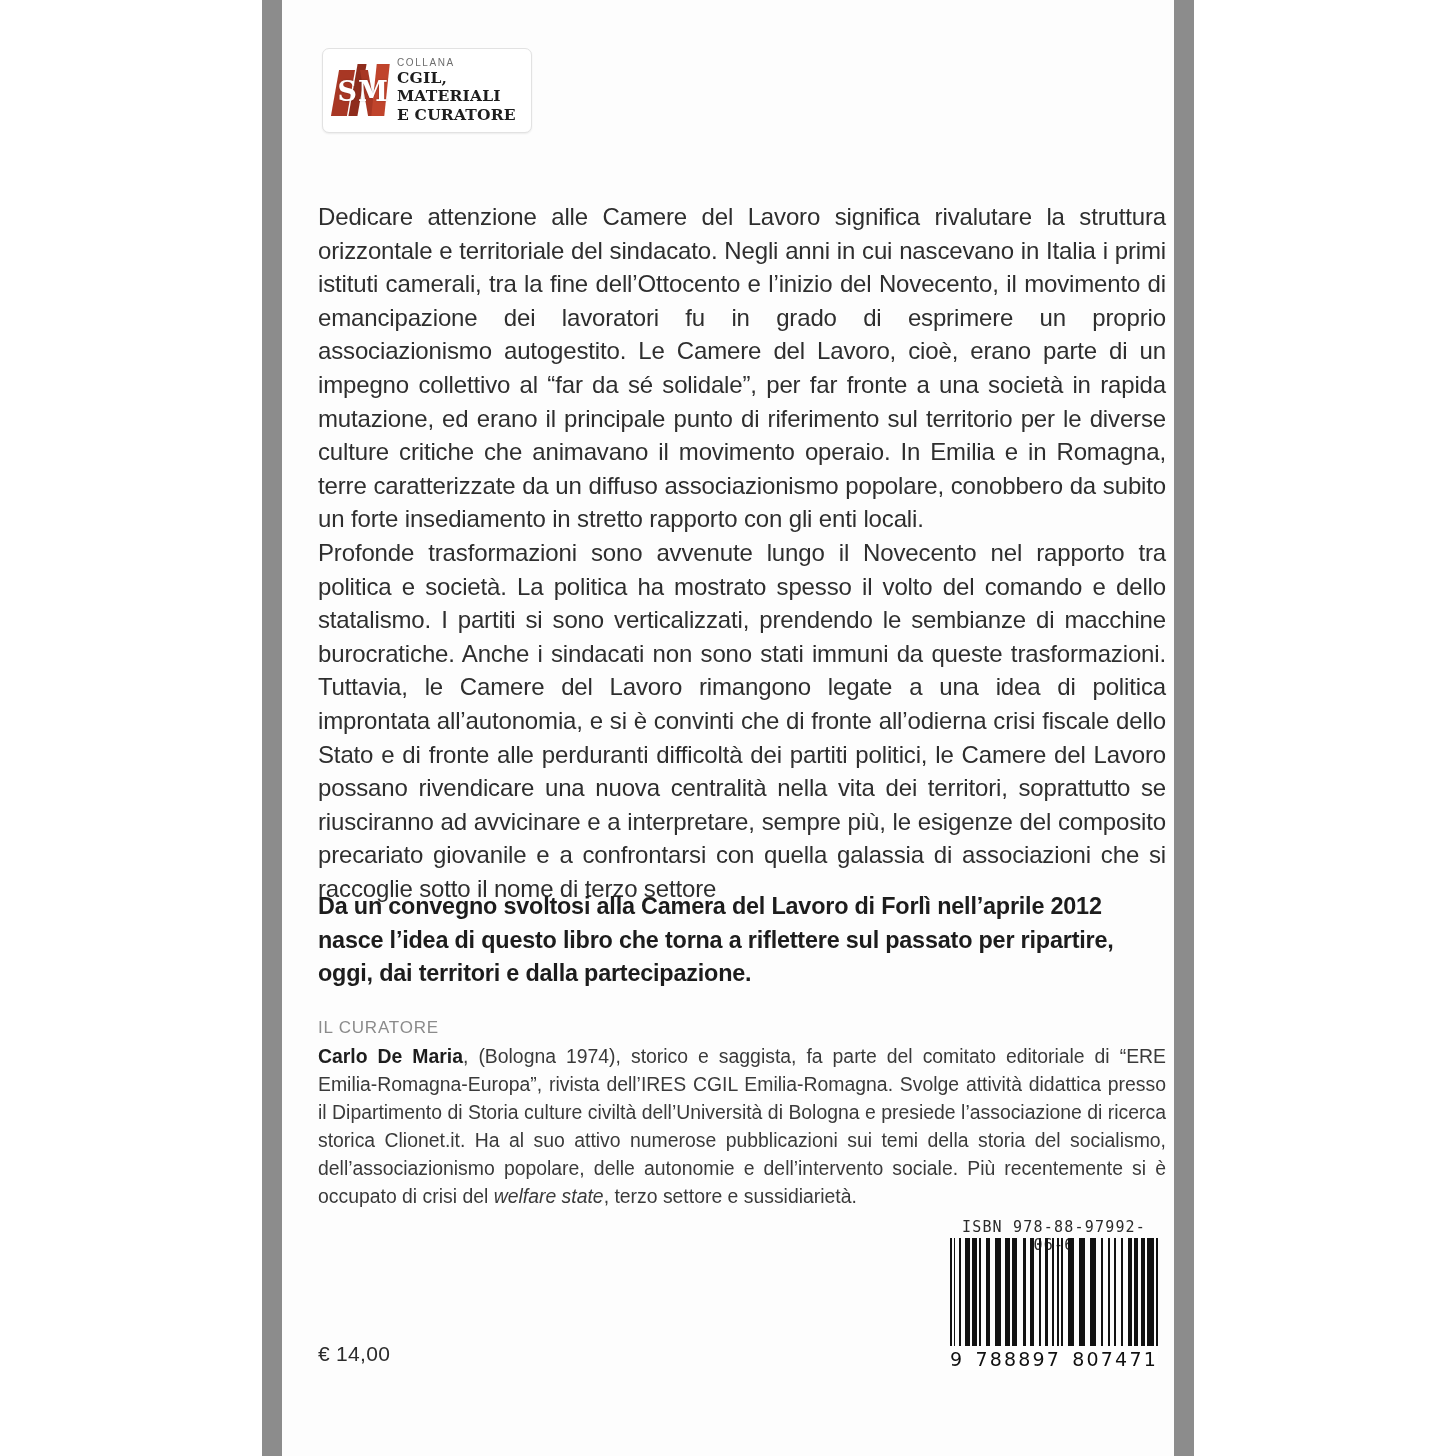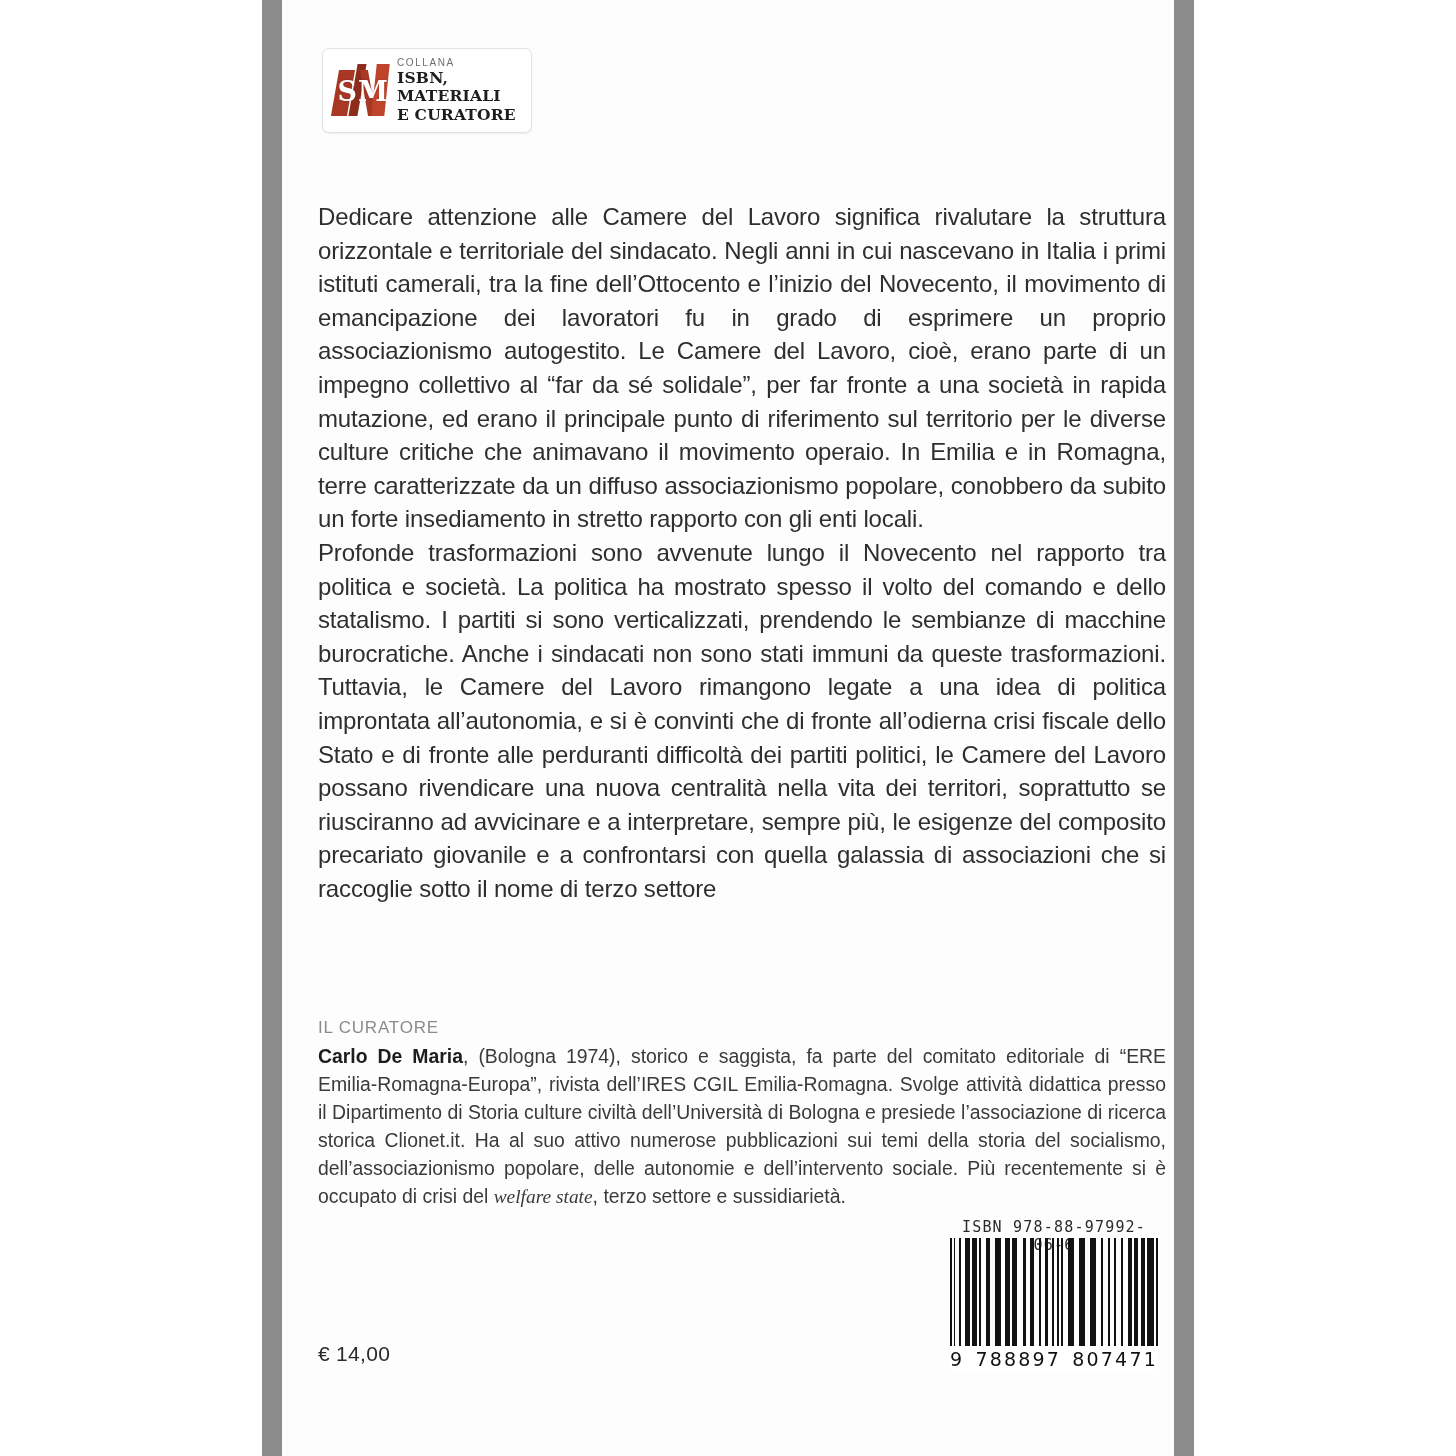--- a/index.html
+++ b/index.html
@@ -180,21 +180,21 @@
     left: 18px;
     top: 1042px;
     width: 848px;
     font-family: "Liberation Sans", sans-serif;
     font-size: 19.4px;
     line-height: 28px;
     color: #3a3a3a;
     text-align: justify;
   }
   .curator-body b { color: #1d1d1d; }
-  .curator-body i { font-style: italic; font-family: Liberation Serif, serif; }
+  .curator-body i { font-style: italic; }
 
   
   .isbn-text {
     position: absolute;
     left: 650px;
     top: 1218px;
     width: 208px;
     text-align: center;
     font-family: "DejaVu Sans Mono", monospace;
     font-size: 15px;
@@ -262,31 +262,32 @@
       <div class="series-badge">
         <div class="sm-mark">
           <span class="bar b1"></span>
           <span class="bar b2"></span>
           <span class="bar b3"></span>
           <span class="bar b4"></span>
           <span class="letter">SM</span>
         </div>
         <div class="badge-text">
           <div class="badge-collana">COLLANA</div>
-          <div class="badge-line">ISBN,</div>
+          <div class="badge-line">CGIL,</div>
           <div class="badge-line">MATERIALI</div>
           <div class="badge-line">E CURATORE</div>
         </div>
       </div>
 
       <div class="blurb">
         <p>Dedicare attenzione alle Camere del Lavoro significa rivalutare la struttura orizzontale e territoriale del sindacato. Negli anni in cui nascevano in Italia i primi istituti camerali, tra la fine dell’Ottocento e l’inizio del Novecento, il movimento di emancipazione dei lavoratori fu in grado di esprimere un proprio associazionismo autogestito. Le Camere del Lavoro, cioè, erano parte di un impegno collettivo al “far da sé solidale”, per far fronte a una società in rapida mutazione, ed erano il principale punto di riferimento sul territorio per le diverse culture critiche che animavano il movimento operaio. In Emilia e in Romagna, terre caratterizzate da un diffuso associazionismo popolare, conobbero da subito un forte insediamento in stretto rapporto con gli enti locali.</p>
         <p>Profonde trasformazioni sono avvenute lungo il Novecento nel rapporto tra politica e società. La politica ha mostrato spesso il volto del comando e dello statalismo. I partiti si sono verticalizzati, prendendo le sembianze di macchine burocratiche. Anche i sindacati non sono stati immuni da queste trasformazioni. Tuttavia, le Camere del Lavoro rimangono legate a una idea di politica improntata all’autonomia, e si è convinti che di fronte all’odierna crisi fiscale dello Stato e di fronte alle perduranti difficoltà dei partiti politici, le Camere del Lavoro possano rivendicare una nuova centralità nella vita dei territori, soprattutto se riusciranno ad avvicinare e a interpretare, sempre più, le esigenze del composito precariato giovanile e a confrontarsi con quella galassia di associazioni che si raccoglie sotto il nome di terzo settore</p>
       </div>
 
+      <div class="blurb-bold">Da un convegno svoltosi alla Camera del Lavoro di Forlì nell’aprile 2012 nasce l’idea di questo libro che torna a riflettere sul passato per ripartire, oggi, dai territori e dalla partecipazione.</div>
 
       <div class="curator-label">IL CURATORE</div>
       <div class="curator-body"><b>Carlo De Maria</b><span>, (Bologna 1974), storico e saggista, fa parte del comitato editoriale di “ERE Emilia-Romagna-Europa”, rivista dell’IRES CGIL Emilia-Romagna. Svolge attività didattica presso il Dipartimento di Storia culture civiltà dell’Università di Bologna e presiede l’associazione di ricerca storica Clionet.it. Ha al suo attivo numerose pubblicazioni sui temi della storia del socialismo, dell’associazionismo popolare, delle autonomie e dell’intervento sociale. Più recentemente si è occupato di crisi del </span><i>welfare state</i><span>, terzo settore e sussidiarietà.</span></div>
 
       <div class="isbn-text">ISBN  978-88-97992-06-6</div>
 
       <div class="barcode-box">
         <div class="barcode-bars" id="bars">
             <i style="width: 1.82px;"></i>
             <i style="width: 1.82px; background: transparent;"></i>

